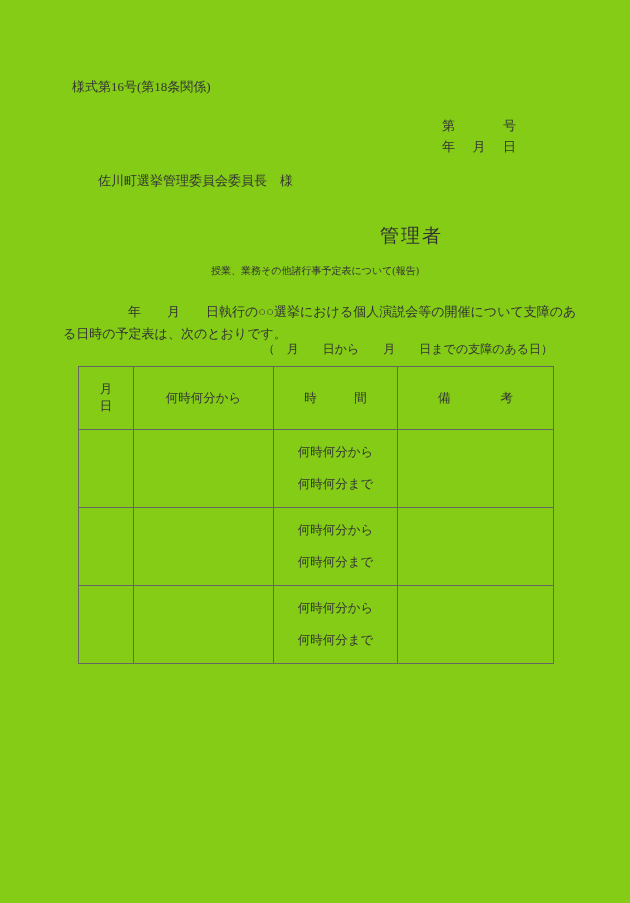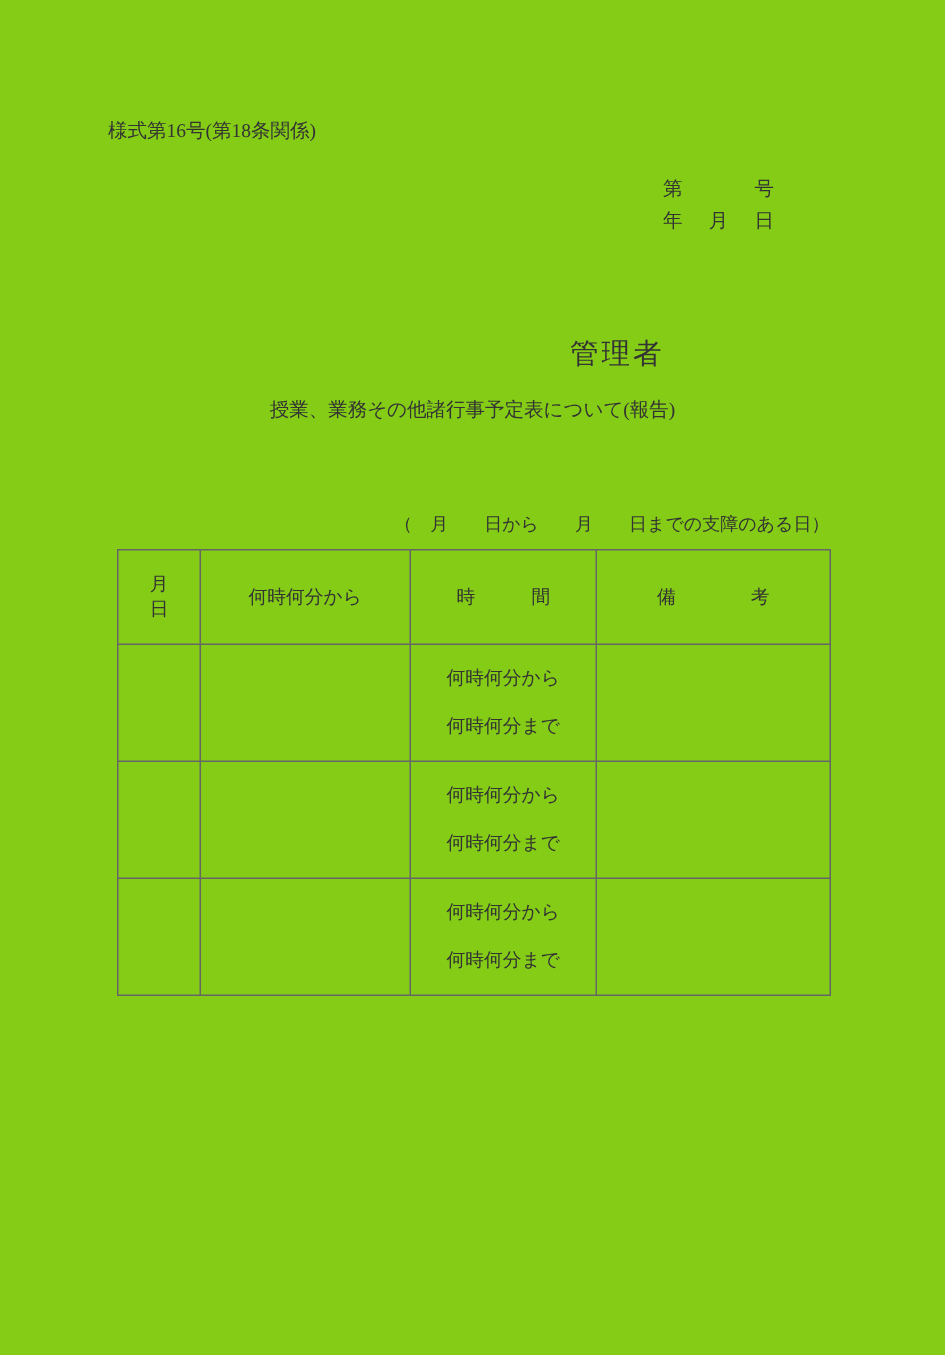--- a/index.html
+++ b/index.html
@@ -41,21 +41,21 @@
     position: absolute;
     left: 380px; top: 223px;
     font-size: 19px;
     letter-spacing: 2px;
   }
   .doc-title {
     position: absolute;
     left: 0; top: 264px;
     width: 630px;
     text-align: center;
-    font-size: 13px;
+    font-size: 10px;
   }
   .body-paragraph {
     position: absolute;
     left: 63px; top: 301px;
     width: 520px;
     font-size: 13px;
     line-height: 22px;
   }
   .period-note {
     position: absolute;
@@ -107,25 +107,30 @@
       <span>第</span>
       <span>号</span>
     </div>
     <div class="line">
       <span>年</span>
       <span>月</span>
       <span>日</span>
     </div>
   </div>
 
+  <div class="addressee">佐川町選挙管理委員会委員長　様</div>
 
   <div class="sender-title">管理者</div>
 
   <div class="doc-title">授業、業務その他諸行事予定表について(報告)</div>
 
+  <div class="body-paragraph">
+    <div>　　　　　年　　月　　日執行の○○選挙における個人演説会等の開催について支障のあ</div>
+    <div>る日時の予定表は、次のとおりです。</div>
+  </div>
 
   <div class="period-note">（　月　　日から　　月　　日までの支障のある日）</div>
 
   <table class="schedule">
     <colgroup>
       <col class="c-monthday">
       <col class="c-event">
       <col class="c-time">
       <col class="c-remarks">
     </colgroup>

